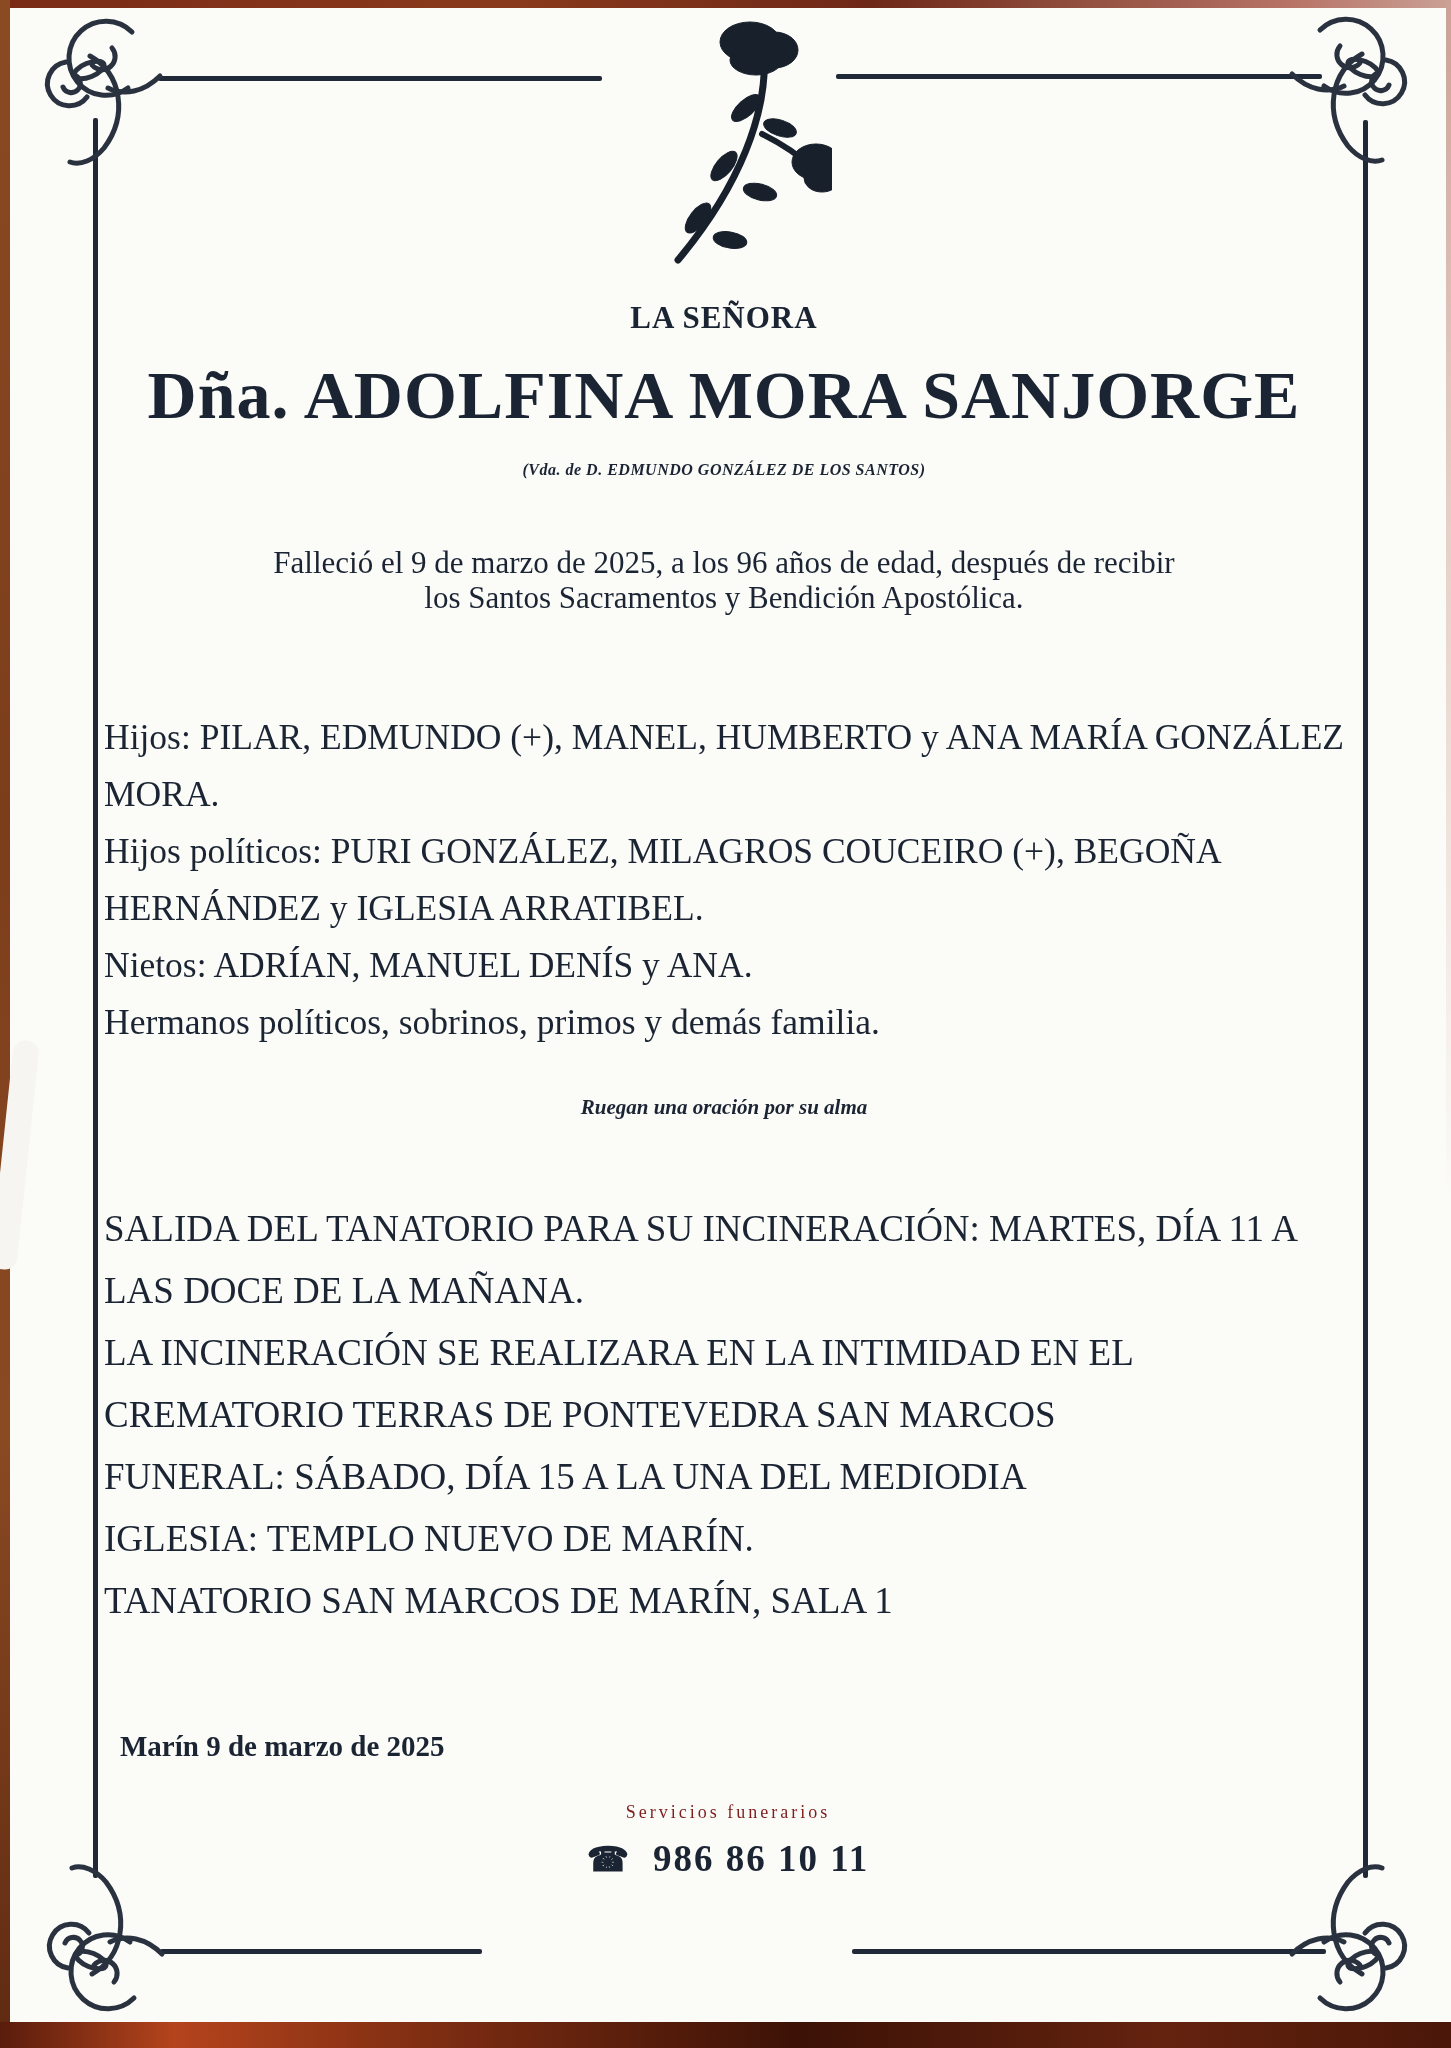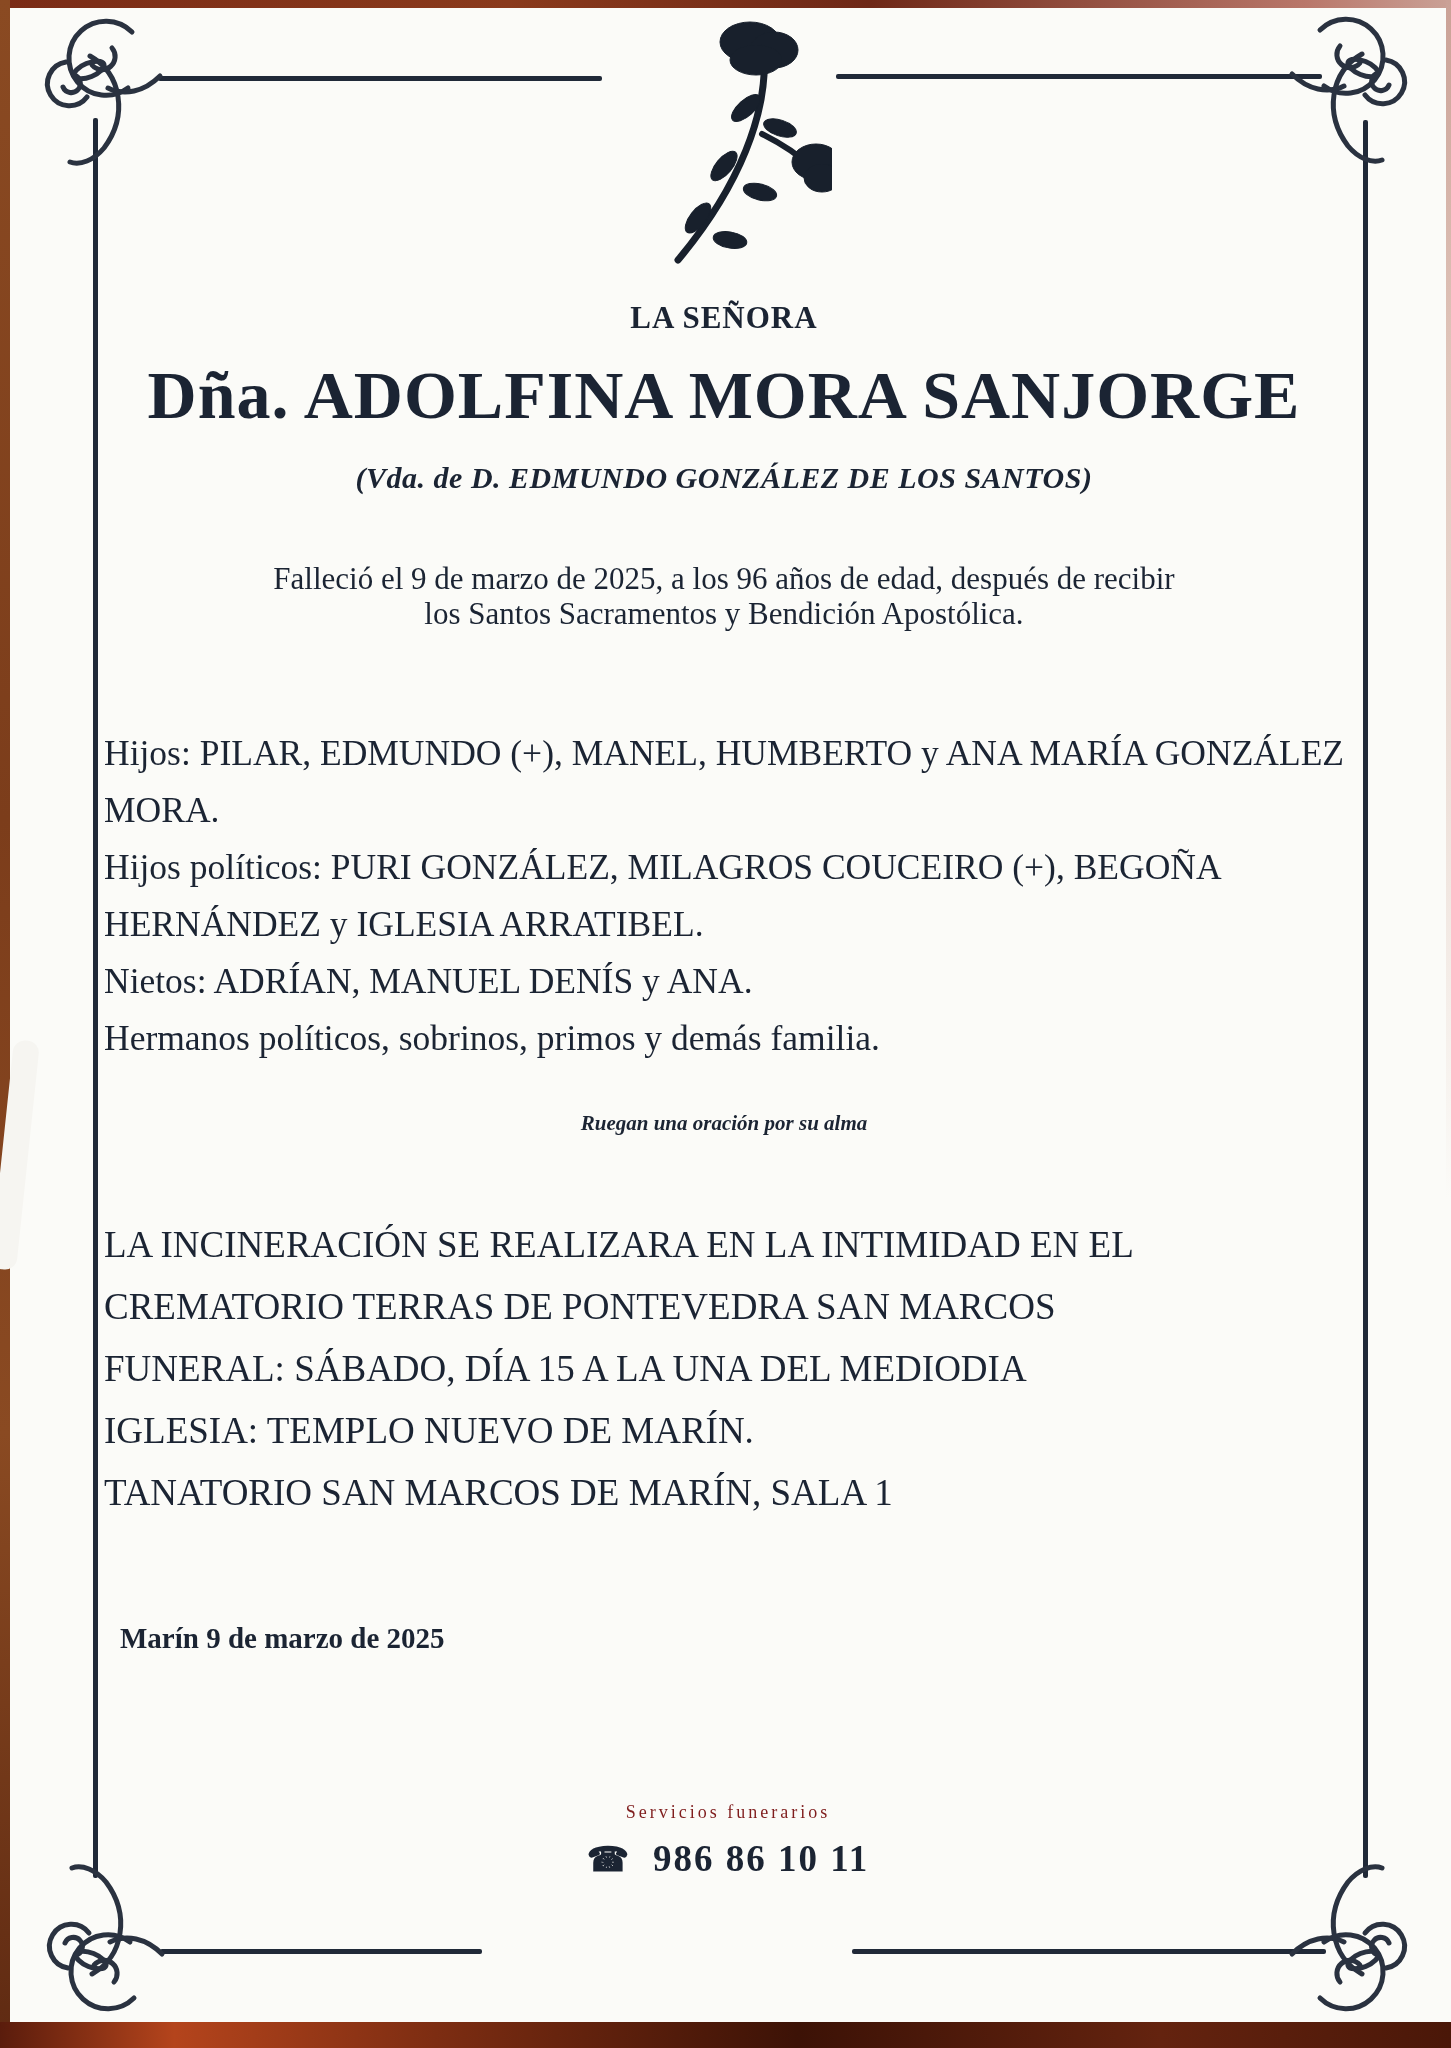--- a/index.html
+++ b/index.html
@@ -29,21 +29,21 @@
   .ornament svg{width:100%;height:100%;}
 
   
   .flower-top{position:absolute;left:622px;top:16px;width:210px;height:262px;}
 
   
   .content{position:absolute;left:104px;top:300px;width:1240px;}
   .c{text-align:center;}
   .honorific{font-size:31px;font-weight:700;letter-spacing:1px;margin:0 0 20px 0;}
   .deceased-name{font-size:68px;font-weight:700;letter-spacing:1px;margin:0 0 26px 0;white-space:nowrap;}
-  .widow{font-size:30px;font-weight:700;font-style:italic;letter-spacing:.5px;margin:0 0 66px 0;}
+  .widow{font-size:16px;font-weight:700;font-style:italic;letter-spacing:.5px;margin:0 0 66px 0;}
   .death{font-size:31px;font-weight:400;width:920px;margin:0 auto 94px auto;line-height:35px;}
   .dep{font-size:24px;font-weight:700;letter-spacing:1px;margin:0 0 78px 0;}
   .family{font-size:35.5px;line-height:57px;margin:0 0 44px 0;}
   .family p{margin:0;}
   .prayer{font-size:21px;font-style:italic;font-weight:700;margin:0 0 78px 0;}
   .schedule{font-size:37px;line-height:62px;margin:0 0 98px 0;}
   .schedule p{margin:0;}
   .dateline{font-size:29px;font-weight:700;margin:16px;}
 
   
@@ -145,20 +145,21 @@
   <div class="family">
     <p>Hijos: PILAR, EDMUNDO (+), MANEL, HUMBERTO y ANA MARÍA GONZÁLEZ MORA.</p>
     <p>Hijos políticos: PURI GONZÁLEZ, MILAGROS COUCEIRO (+), BEGOÑA HERNÁNDEZ y IGLESIA ARRATIBEL.</p>
     <p>Nietos: ADRÍAN, MANUEL DENÍS y ANA.</p>
     <p>Hermanos políticos, sobrinos, primos y demás familia.</p>
   </div>
 
   <p class="c prayer">Ruegan una oración por su alma</p>
 
   <div class="schedule">
+    <p>SALIDA DEL TANATORIO PARA SU INCINERACIÓN: MARTES, DÍA 11 A LAS DOCE DE LA MAÑANA.</p>
     <p>LA INCINERACIÓN SE REALIZARA EN LA INTIMIDAD EN EL CREMATORIO TERRAS DE PONTEVEDRA SAN MARCOS</p>
     <p>FUNERAL: SÁBADO, DÍA 15 A LA UNA DEL MEDIODIA</p>
     <p>IGLESIA: TEMPLO NUEVO DE MARÍN.</p>
     <p>TANATORIO SAN MARCOS DE MARÍN, SALA 1</p>
   </div>
 
   <p class="dateline">Marín 9 de marzo de 2025</p>
 </div>
 
 <div class="fh">

